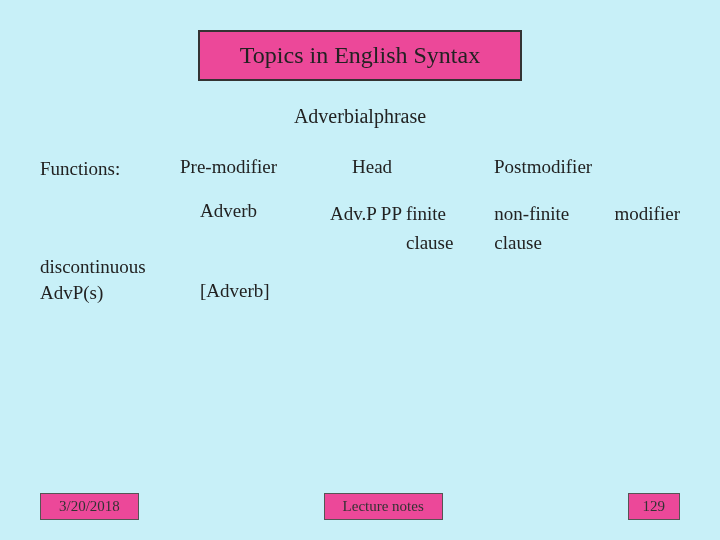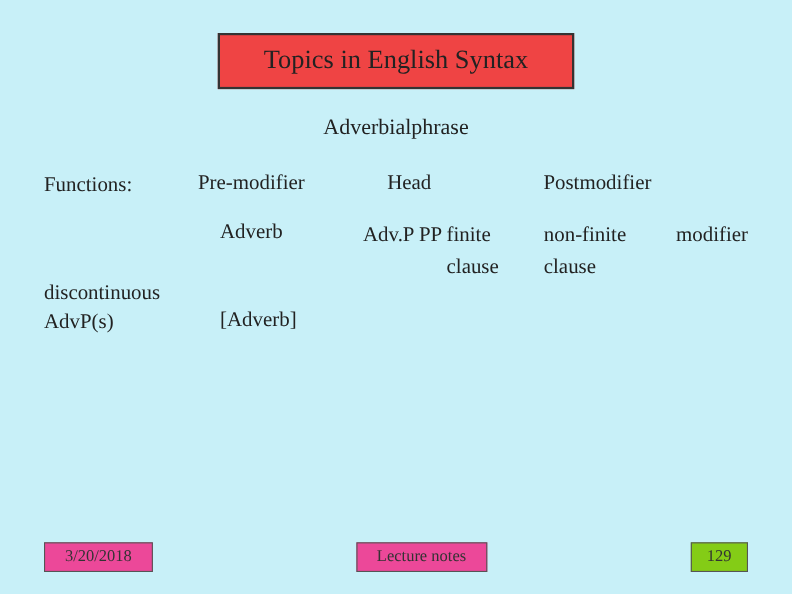--- a/index.html
+++ b/index.html
@@ -24,21 +24,21 @@
       display: flex;
       flex-direction: column;
       align-items: center;
       padding: 30px 40px 20px 40px;
     }
 
     .title-box {
       border: 2px solid #333;
       padding: 10px 40px;
       margin-bottom: 24px;
-      background-color: #ef4444;
+      background-color: #ec4899;
     }
 
     .title-text {
       font-size: 24px;
       color: #222;
       font-weight: normal;
     }
 
     .subtitle {
       font-size: 20px;
@@ -151,21 +151,21 @@
       border: 1px solid #555;
       padding: 4px 18px;
       background-color: #ec4899;
       font-size: 15px;
       color: #333;
     }
 
     .footer-page {
       border: 1px solid #555;
       padding: 4px 14px;
-      background-color: #84cc16;
+      background-color: #ec4899;
       font-size: 15px;
       color: #333;
     }
   </style>
 </head>
 <body>
 
 <div class="slide">
 
   <div class="title-box">

